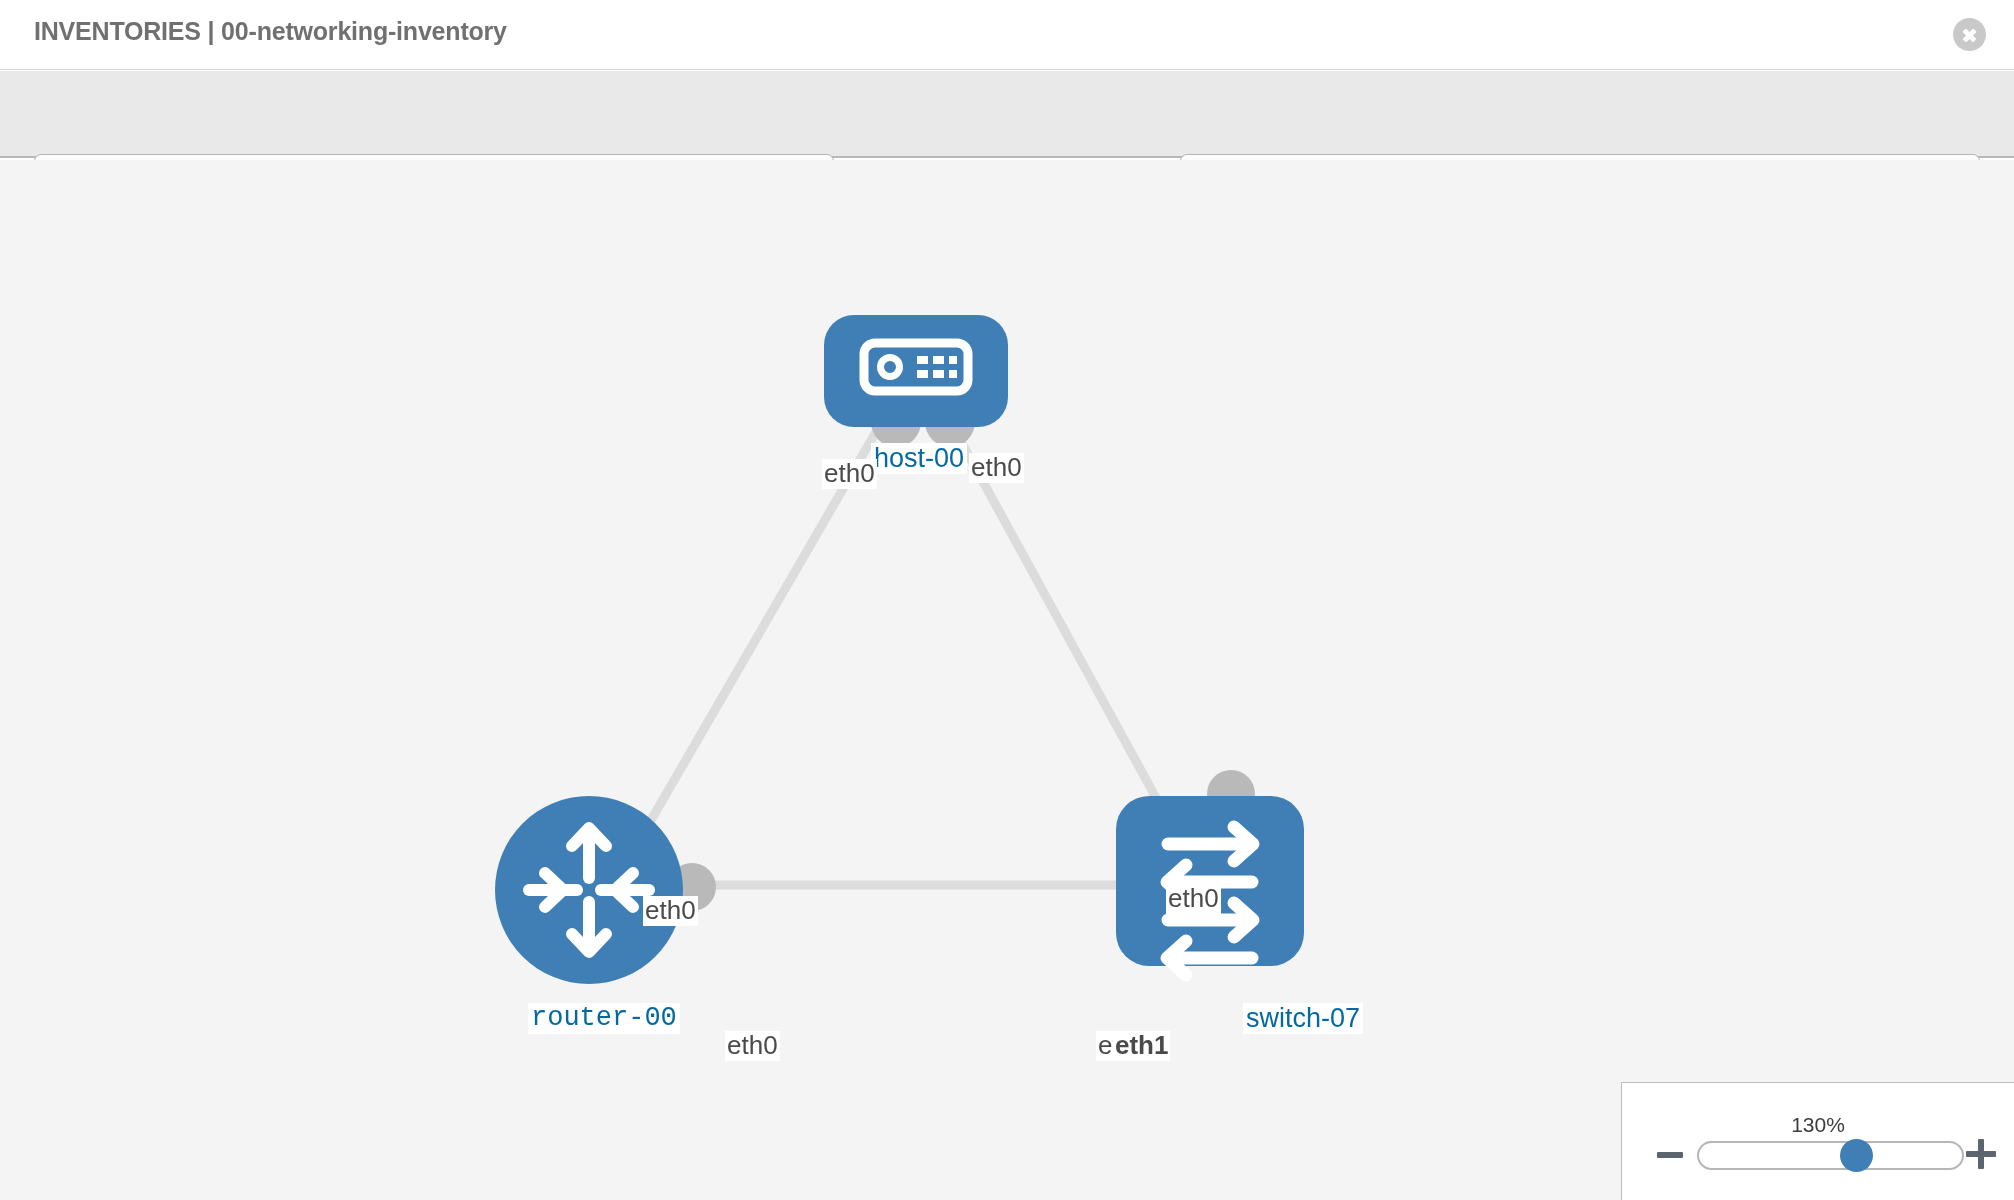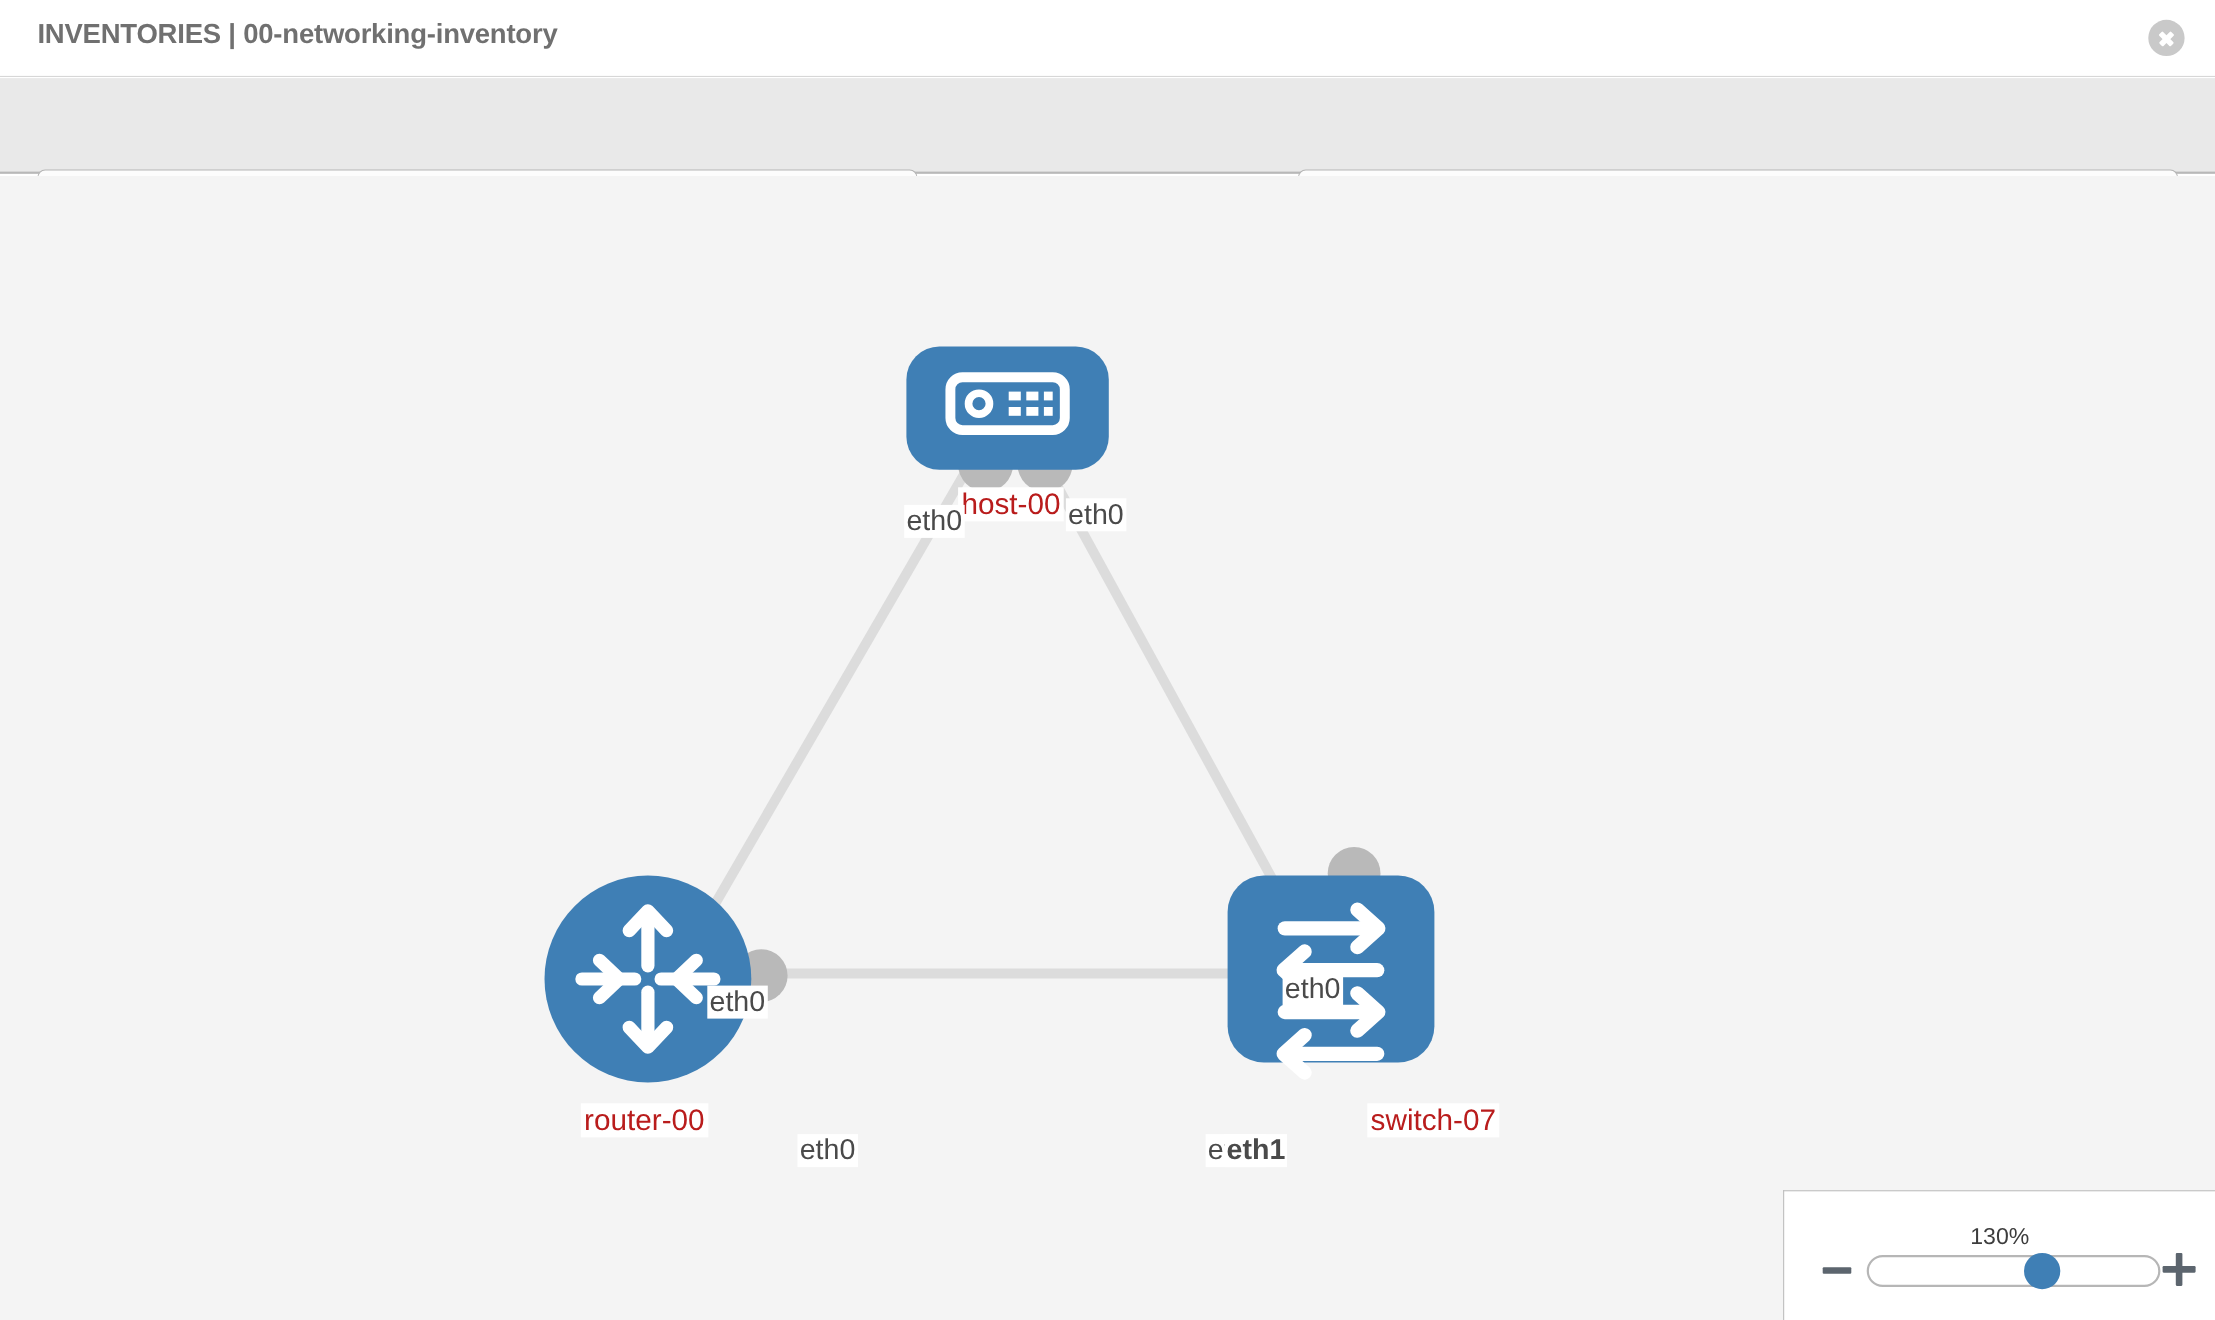--- a/index.html
+++ b/index.html
@@ -105,21 +105,21 @@
     left: 0; top: 160px;
     width: 2014px; height: 1040px;
     background: #f4f4f4;
     overflow: hidden;
   }
   #topo-svg { position: absolute; left: 0; top: 0; }
 
   .nodelabel {
     position: absolute;
     font-size: 27px;
-    color: #b91c1c;
+    color: #0369a1;
     background: #ffffff;
     white-space: nowrap;
     padding: 0 3px;
     line-height: 1.15;
   }
   .edgelabel {
     position: absolute;
     font-size: 26px;
     color: #4a4a4a;
     background: #ffffff;
@@ -289,21 +289,21 @@
           <line x1="1168" y1="760" x2="1250" y2="760"></line>
           <polyline points="1234,743 1253,760 1234,777" stroke-linejoin="round"></polyline>
           <line x1="1252" y1="798" x2="1170" y2="798"></line>
           <polyline points="1186,781 1167,798 1186,815" stroke-linejoin="round"></polyline>
         </g>
       </g>
     </svg>
 
     <div class="nodelabel" style="left:871px; top:283px;">host-00</div>
 
-    <div class="nodelabel" style="left:528px; top:843px;">router-00</div>
+    <div class="nodelabel" style="left:528px; top:843px;font-family:Liberation Mono, monospace;">router-00</div>
 
     <div class="nodelabel" style="left:1243px; top:843px;">switch-07</div>
 
     <div class="edgelabel" style="left:822px; top:299px;">eth0</div>
 
     <div class="edgelabel" style="left:969px; top:293px;">eth0</div>
 
     <div class="edgelabel" style="left:643px; top:736px;">eth0</div>
 
     <div class="edgelabel" style="left:1166px; top:724px;">eth0</div>

